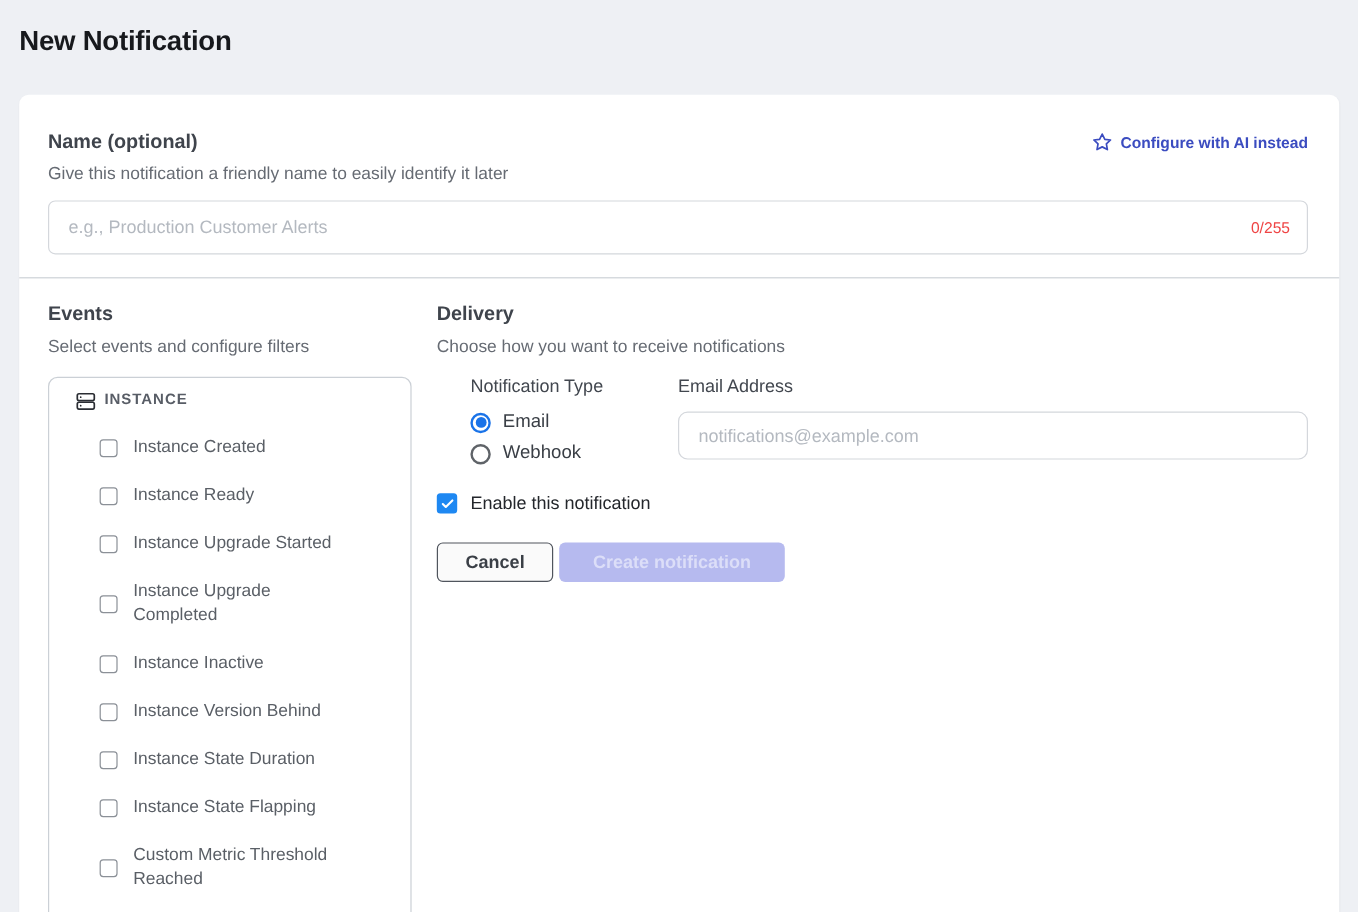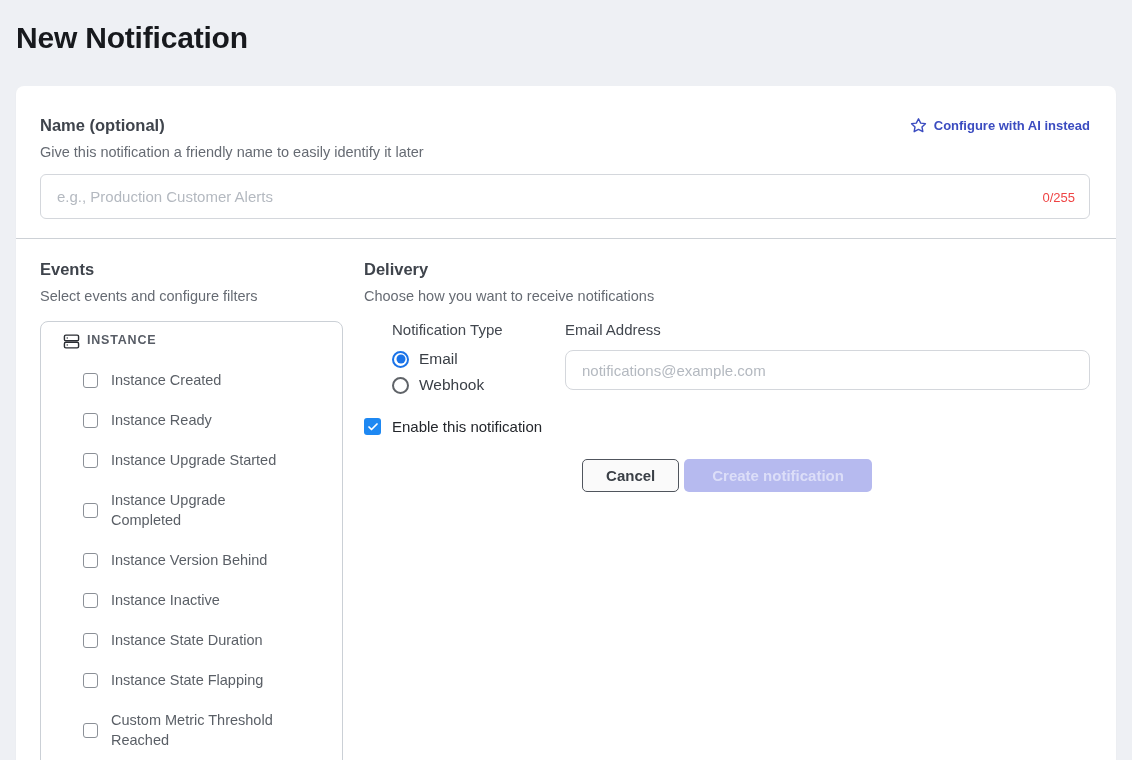--- a/index.html
+++ b/index.html
@@ -5,21 +5,21 @@
   * { margin: 0; padding: 0; box-sizing: border-box; }
   html, body {
     width: 1132px; height: 760px;
     overflow: hidden;
     background: #eef0f4;
     font-family: "Liberation Sans", "DejaVu Sans", sans-serif;
     color: #3a3f46;
   }
   .page-title {
     margin: 21px 0 0 16px;
-    font-size: 30px;
+    font-size: 23px;
     font-weight: 800;
     letter-spacing: -0.2px;
     color: #17191d;
   }
   .card {
     margin: 31px 16px 0 16px;
     background: #ffffff;
     border-radius: 8px;
     box-shadow: 0 1px 2px rgba(0,0,0,0.04);
     min-height: 700px;
@@ -98,21 +98,21 @@
   .enable-row {
     margin-top: 24px;
     display: flex; justify-content: flex-start; align-items: center; gap: 11px;
   }
   .checkbox-checked {
     width: 17px; height: 17px; border-radius: 3px;
     background: #1e88f2; flex-shrink: 0; cursor: pointer;
     display: flex; align-items: center; justify-content: center;
   }
   .enable-label { font-size: 15px; color: #24272c; }
-  .buttons-row { margin-top: 24px; display: flex; justify-content: center; gap: 5px; }
+  .buttons-row { margin-top: 24px; display: flex; justify-content: flex-start; gap: 5px; }
   .btn {
     height: 33px; border-radius: 5px;
     font-size: 15px; font-weight: 700;
     font-family: "Liberation Sans", sans-serif;
     cursor: pointer;
   }
   .btn-cancel {
     padding: 0 23px;
     background: #fafafa; border: 1.5px solid #50555d; color: #3a3f46;
   }
@@ -181,25 +181,25 @@
         <div class="event-row">
             <span class="checkbox"></span>
             <span class="event-label">Instance Upgrade Started</span>
           </div>
         <div class="event-row">
             <span class="checkbox"></span>
             <span class="event-label" style="max-width:160px;">Instance Upgrade Completed</span>
           </div>
         <div class="event-row">
             <span class="checkbox"></span>
+            <span class="event-label">Instance Inactive</span>
+          </div>
+        <div class="event-row">
+            <span class="checkbox"></span>
             <span class="event-label">Instance Version Behind</span>
-          </div>
-        <div class="event-row">
-            <span class="checkbox"></span>
-            <span class="event-label">Instance Inactive</span>
           </div>
         <div class="event-row">
             <span class="checkbox"></span>
             <span class="event-label">Instance State Duration</span>
           </div>
         <div class="event-row">
             <span class="checkbox"></span>
             <span class="event-label">Instance State Flapping</span>
           </div>
         <div class="event-row">

